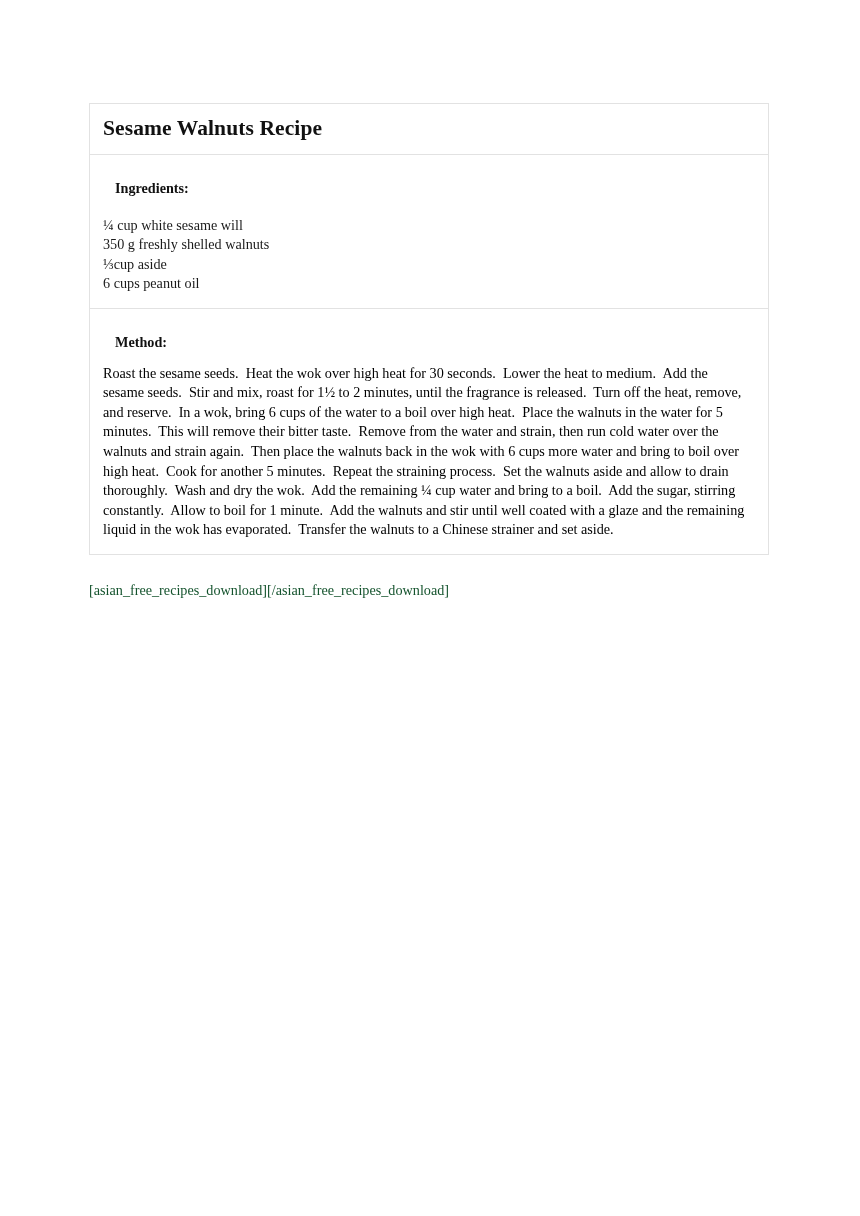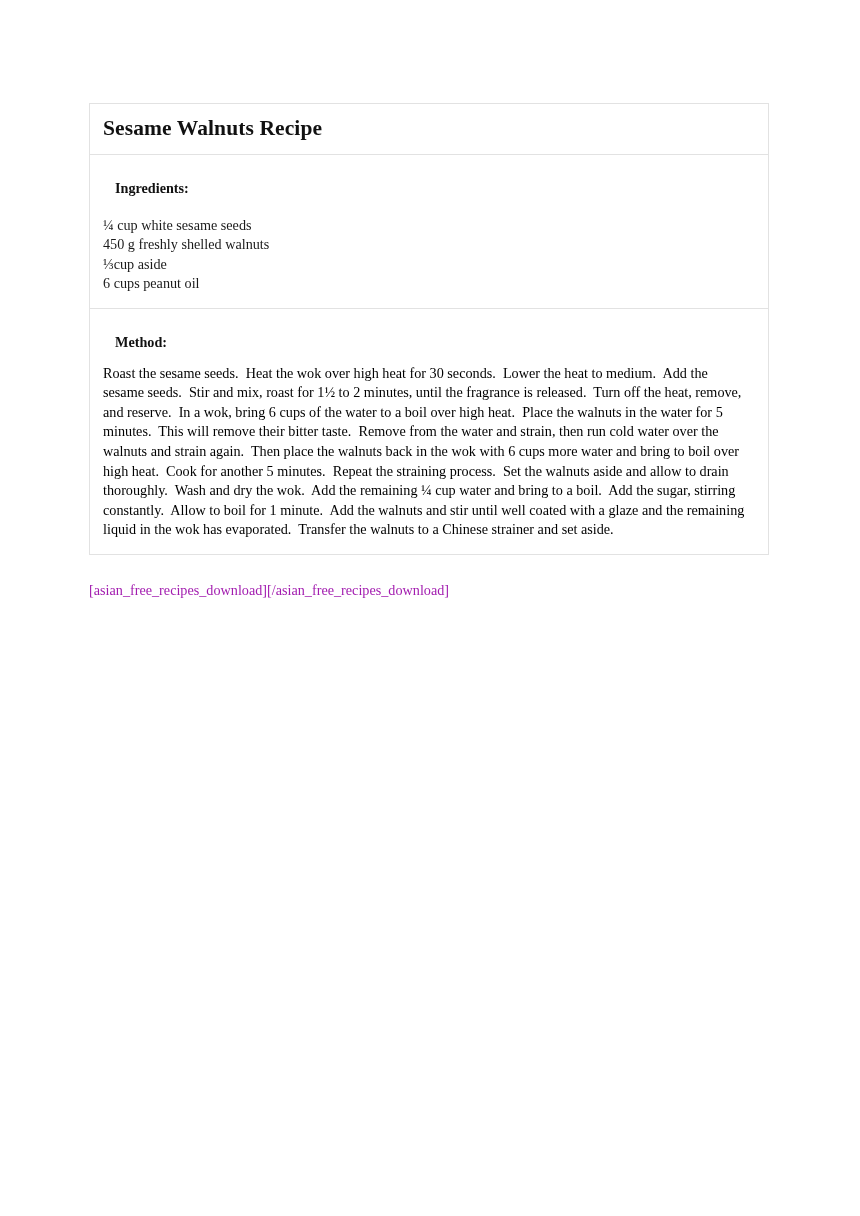--- a/index.html
+++ b/index.html
@@ -85,40 +85,40 @@
     white-space: pre-wrap;
   }
 
   
   .shortcode-line {
     position: absolute;
     left: 89px;
     top: 581px;
     font-size: 14.2px;
     line-height: 19.5px;
-    color: #a21caf;
+    color: #14532d;
     white-space: pre;
   }
 </style>
 </head>
 <body>
 
 <div class="page">
 
   <div class="recipe-card">
 
     <div class="card-header">
       <h1 class="recipe-title">Sesame Walnuts Recipe</h1>
     </div>
 
     <div class="card-section section-divider">
       <h2 class="section-heading">Ingredients:</h2>
       <ul class="ingredients-list">
-        <li>¼ cup white sesame seeds</li>
-        <li>450 g freshly shelled walnuts</li>
+        <li>¼ cup white sesame will</li>
+        <li>350 g freshly shelled walnuts</li>
         <li>⅓cup aside</li>
         <li>6 cups peanut oil</li>
       </ul>
     </div>
 
     <div class="card-section">
       <h2 class="section-heading">Method:</h2>
       <p class="method-body">Roast the sesame seeds.  Heat the wok over high heat for 30 seconds.  Lower the heat to medium.  Add the sesame seeds.  Stir and mix, roast for 1½ to 2 minutes, until the fragrance is released.  Turn off the heat, remove, and reserve.  In a wok, bring 6 cups of the water to a boil over high heat.  Place the walnuts in the water for 5 minutes.  This will remove their bitter taste.  Remove from the water and strain, then run cold water over the walnuts and strain again.  Then place the walnuts back in the wok with 6 cups more water and bring to boil over high heat.  Cook for another 5 minutes.  Repeat the straining process.  Set the walnuts aside and allow to drain thoroughly.  Wash and dry the wok.  Add the remaining ¼ cup water and bring to a boil.  Add the sugar, stirring constantly.  Allow to boil for 1 minute.  Add the walnuts and stir until well coated with a glaze and the remaining liquid in the wok has evaporated.  Transfer the walnuts to a Chinese strainer and set aside.</p>
     </div>
 

